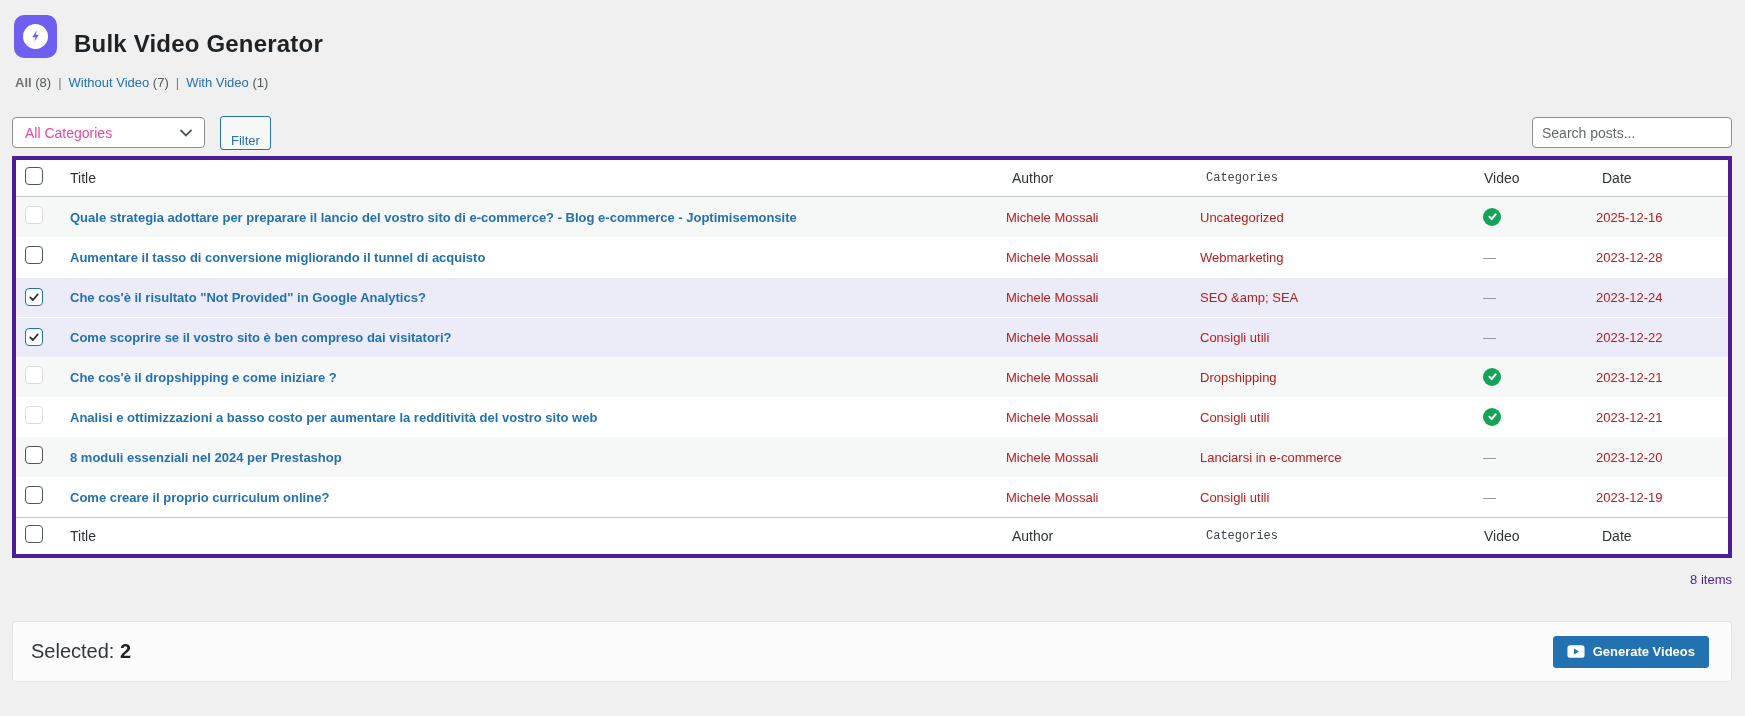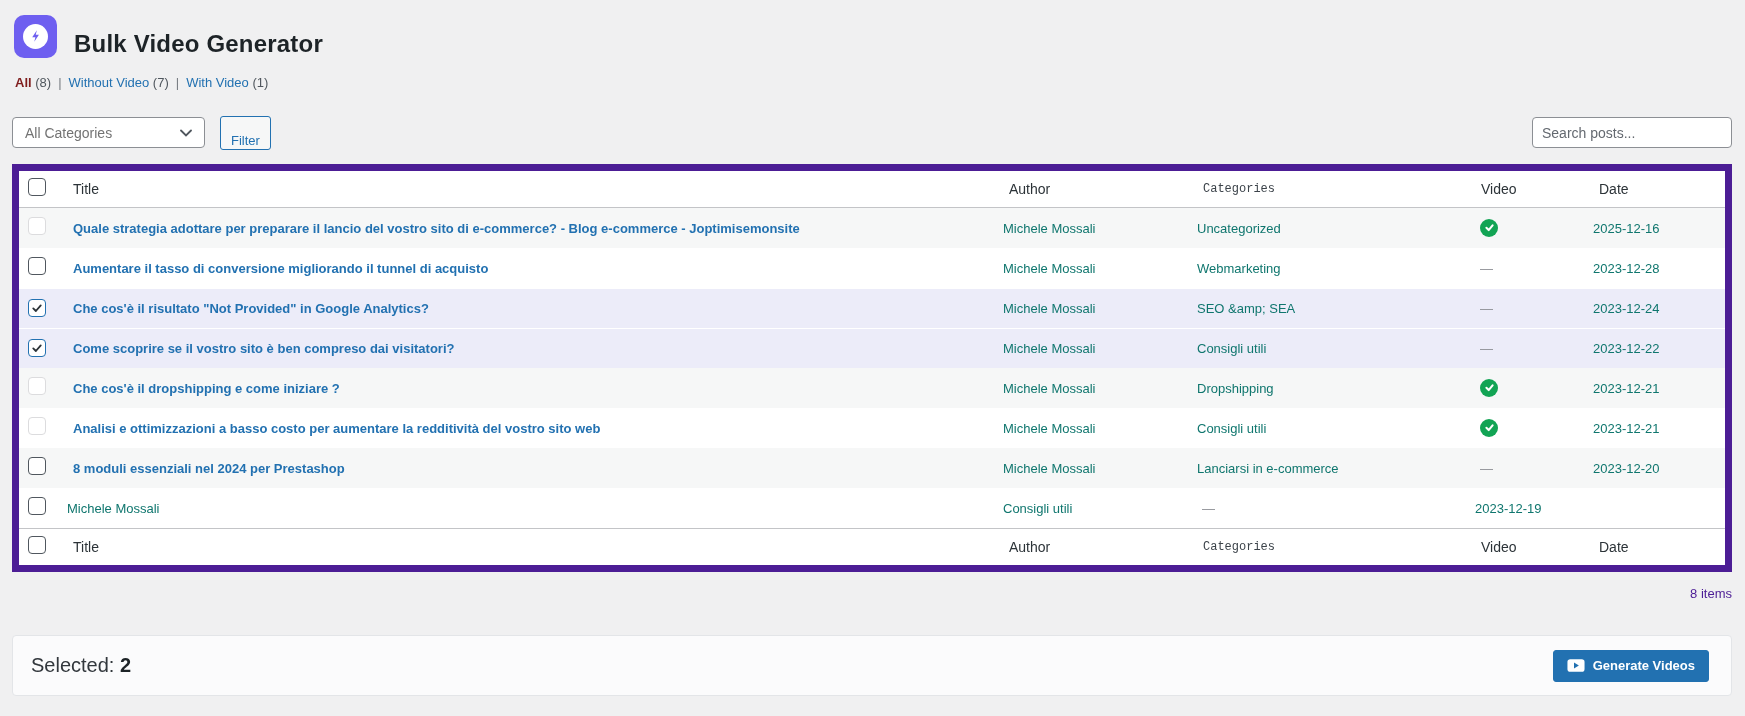--- a/index.html
+++ b/index.html
@@ -25,51 +25,51 @@
     width: 25px; height: 25px; border-radius: 50%;
     background: #ffffff; display: flex; align-items: center; justify-content: center;
   }
   .logo-circle svg { width: 14px; height: 14px; }
   h1.page-title { font-size: 24px; font-weight: 600; margin: 16px 0 0 17px; letter-spacing: .2px; }
 
   
   .views { margin: 17px 0 0 3px; font-size: 13px; color: #50575e; }
   .views a { text-decoration: none; cursor: pointer; }
   .view-label { color: #2271b1; }
-  .view.current .view-label { color: #7f1d1d; font-weight: 700; }
+  .view.current .view-label { color: #737373; font-weight: 700; }
   .view-count { color: #50575e; }
   .view-sep { color: #787c82; margin: 0 7px; }
 
   
   .filter-row { display: flex; align-items: center; margin-top: 27px; height: 31px; }
   .select {
     width: 193px; height: 31px; background: #fff;
     border: 1px solid #8c8f94; border-radius: 4px;
     display: flex; align-items: center; justify-content: space-between;
-    padding: 8px 12px; font-size: 14px; color: #737373; cursor: pointer;
+    padding: 8px 12px; font-size: 14px; color: #ec4899; cursor: pointer;
   }
   .select svg { width: 12px; height: 8px; }
   .btn-secondary {
     margin-left: 15px; height: 16px; padding: 16px 10px;
     background: #f6f7f7; color: #2271b1;
     border: 1px solid #2271b1; border-radius: 3px;
     font-size: 13px; font-family: inherit; cursor: pointer;
   }
   .search {
     margin-left: auto; width: 200px; height: 31px;
     border: 1px solid #8c8f94; border-radius: 4px;
     padding: 0 9px; font-size: 14px; font-family: inherit; color: #14532d;
     background: #fff;
   }
   .search::placeholder { color: #646970; }
 
   
   .table {
-    margin-top: 16px; background: #fff;
-    border: 7px solid #4c1d95;
+    margin-top: 8px; background: #fff;
+    border: 4px solid #4c1d95;
   }
   .grid {
     display: grid;
     grid-template-columns: 48px minmax(0,1fr) 194px 278px 118px 132px;
     align-items: center;
   }
   .thead { height: 37px; border-bottom: 1px solid #c3c4c7; }
   .tfoot { height: 37px; border-top: 1px solid #c3c4c7; }
   .th { font-size: 14px; color: #2c3338; padding-left: 6px; }
   .th-categories { font-size: 12px; color: #3c434a; font-family: Liberation Mono, monospace; }
@@ -87,21 +87,21 @@
 
   .row { height: 40px; }
   .row.odd  { background: #f6f7f7; }
   .row.even { background: #ffffff; }
   .row.selected { background: #ececf9; box-shadow: inset 0 1px 0 #fff; }
   .title-cell { padding-left: 6px; overflow: hidden; white-space: nowrap; }
   .post-title {
     color: #2271b1; font-size: 13px; font-weight: 700;
     text-decoration: none; cursor: pointer;
   }
-  .cell-text { font-size: 13px; color: #0f766e; }
+  .cell-text { font-size: 13px; color: #b91c1c; }
   .video-cell { padding-left: 5px; }
   .badge {
     width: 18px; height: 18px; border-radius: 50%;
     background: #12a454; display: none;
     align-items: center; justify-content: center; color: #fff;
   }
   .badge svg { width: 11px; height: 11px; }
   .dash { display: none; color: #8c8f94; font-size: 13px; }
   .has-video .badge { display: inline-flex; }
   .no-video .dash { display: inline; }
@@ -267,20 +267,21 @@
     <div class="cell-text cats-cell">Lanciarsi in e-commerce</div>
     <div class="video-cell no-video">
       
       <span class="dash">—</span>
     </div>
     <div class="cell-text date-cell">2023-12-20</div>
   </div>
 
   <div class="grid row even">
     <div class="cb-cell"><span class="cb cb-unchecked"></span></div>
+    <div class="title-cell"><a class="post-title">Come creare il proprio curriculum online?</a></div>
     <div class="cell-text author-cell">Michele Mossali</div>
     <div class="cell-text cats-cell">Consigli utili</div>
     <div class="video-cell no-video">
       
       <span class="dash">—</span>
     </div>
     <div class="cell-text date-cell">2023-12-19</div>
   </div>
 </div>
 

